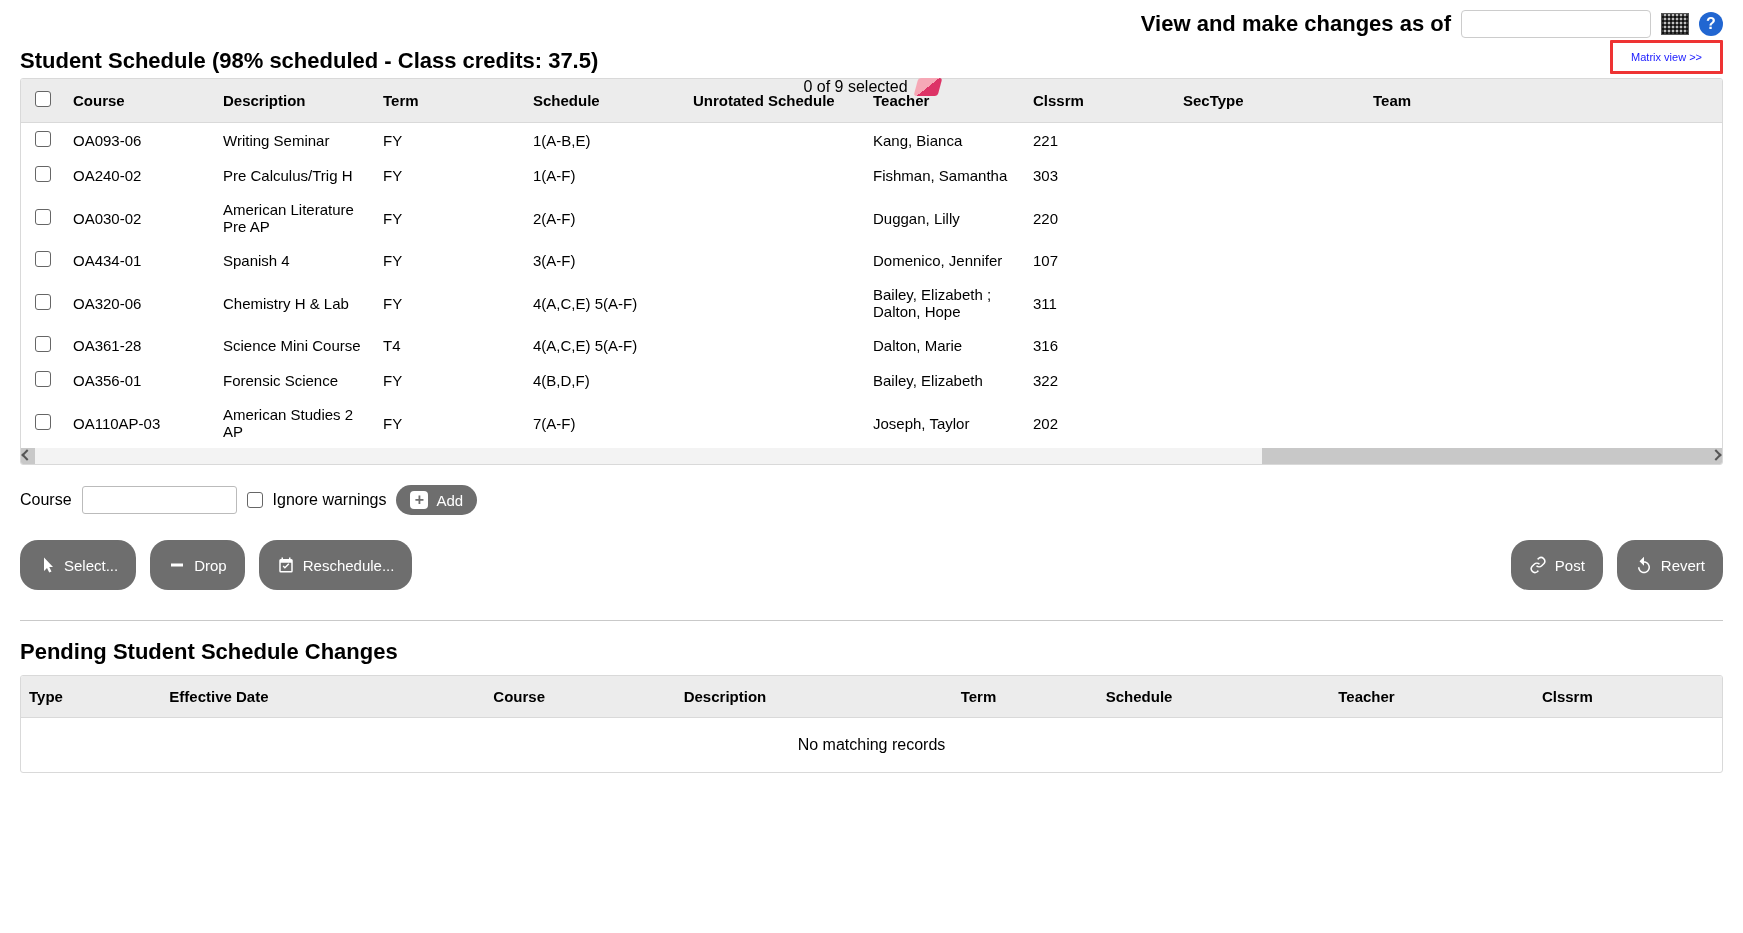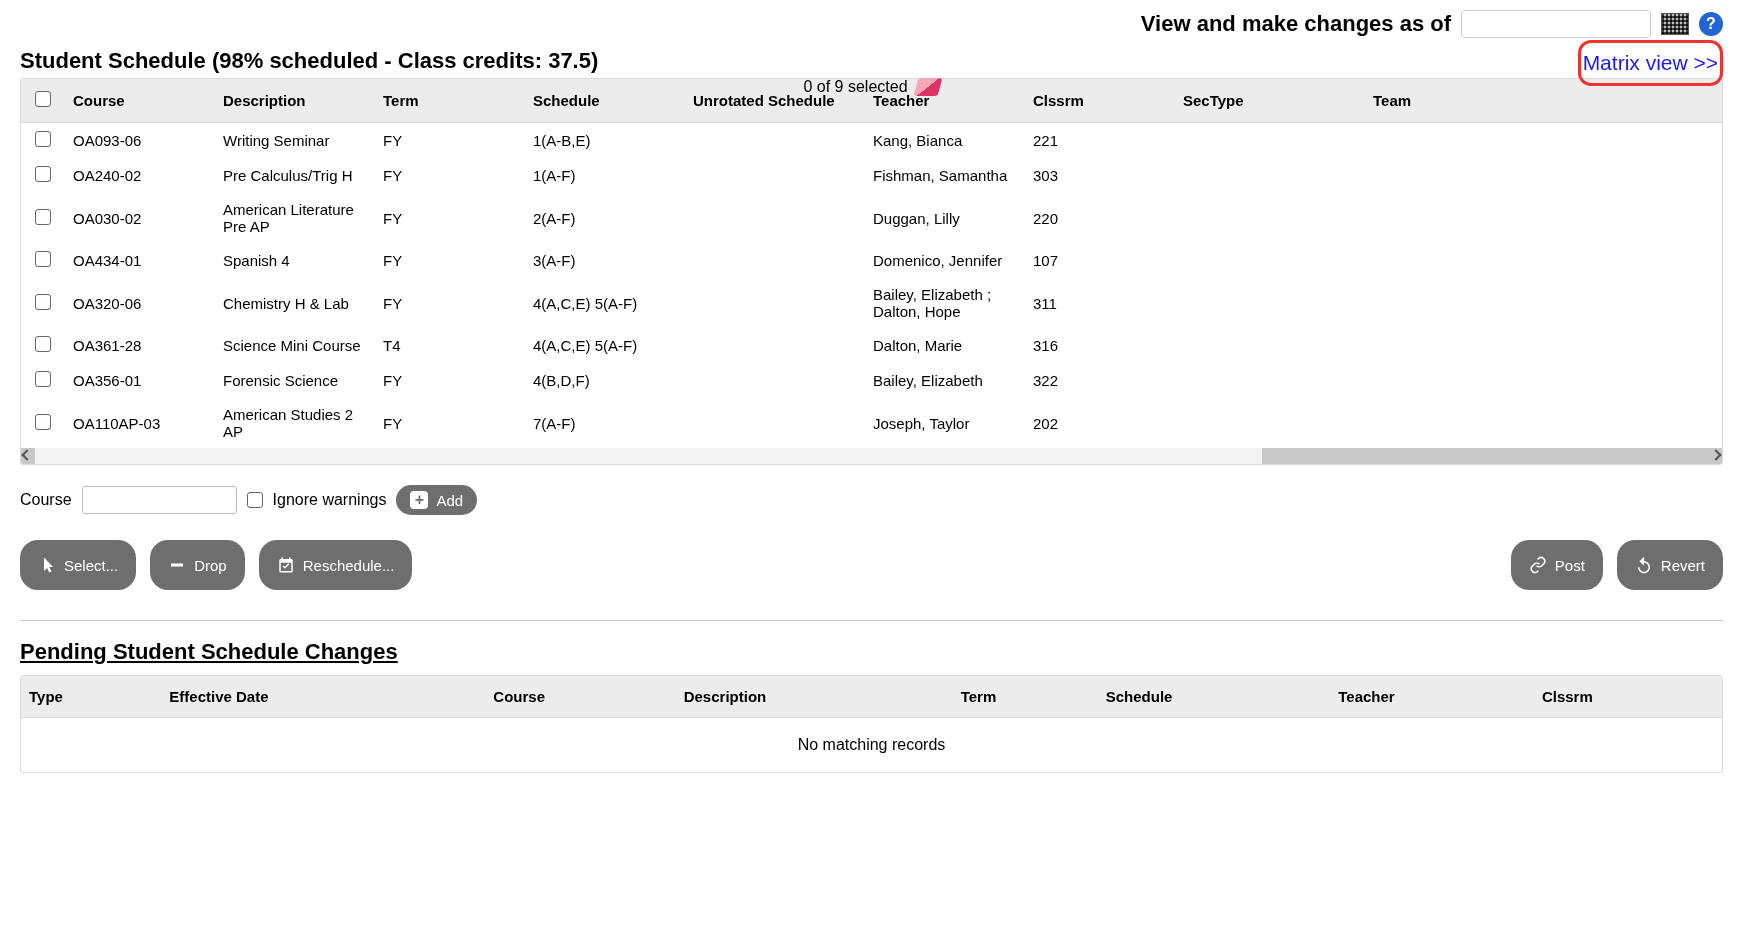--- a/index.html
+++ b/index.html
@@ -71,25 +71,25 @@
     background:linear-gradient(135deg,#f6a8b6 50%,#d36 50%);
     border-radius:3px;
     transform:skewX(-15deg);
     cursor:pointer;
     display:inline-block;
   }
   .matrix-link {
     position:absolute;
     right:0; top:-8px;
     color:#1a1aff;
-    font-size:21px;
+    font-size:11px;
     text-decoration:none;
-    padding:8px 2px;
+    padding:8px 18px;
     border:3px solid #e33;
-    border-radius:13px;
+    border-radius:1px;
   }
   .table-wrapper {
     border:1px solid #d9d9d9;
     border-radius:3px;
     overflow:hidden;
     margin-bottom:20px;
   }
   .grid-scroll {
     overflow-x:auto;
   }
@@ -137,21 +137,21 @@
   }
   .pill-btn.sm{padding:6px 14px;}
   .icon-plus-badge{
     width:18px;height:18px;border-radius:4px;background:#fff;color:#6e6e6e;
     display:inline-flex;align-items:center;justify-content:center;font-weight:bold;font-size:16px;
   }
   .btn-row{display:flex;gap:14px;align-items:center;margin-bottom:30px;}
   .btn-row .right{margin-left:auto;display:flex;gap:14px;}
   .svg-icon{width:18px;height:18px;fill:#fff;}
   hr.sep{border:none;border-top:1px solid #c9c9c9;margin:10px 0 18px;}
-  .pending-title{font-size:22px;font-weight:bold;margin-bottom:10px;text-decoration:underline;}
+  .pending-title{font-size:22px;font-weight:bold;margin-bottom:10px;}
   .no-records{ text-align:center; padding:18px; font-size:16px;}
   .col-course{width:150px;}
   .col-desc{width:160px;}
   .col-term{width:150px;}
   .col-sched{width:160px;}
   .col-unrot{width:180px;}
   .col-teacher{width:160px;}
   .col-clssrm{width:150px;}
   .col-sectype{width:190px;}
   .col-team{width:auto;margin-top:19px;}

